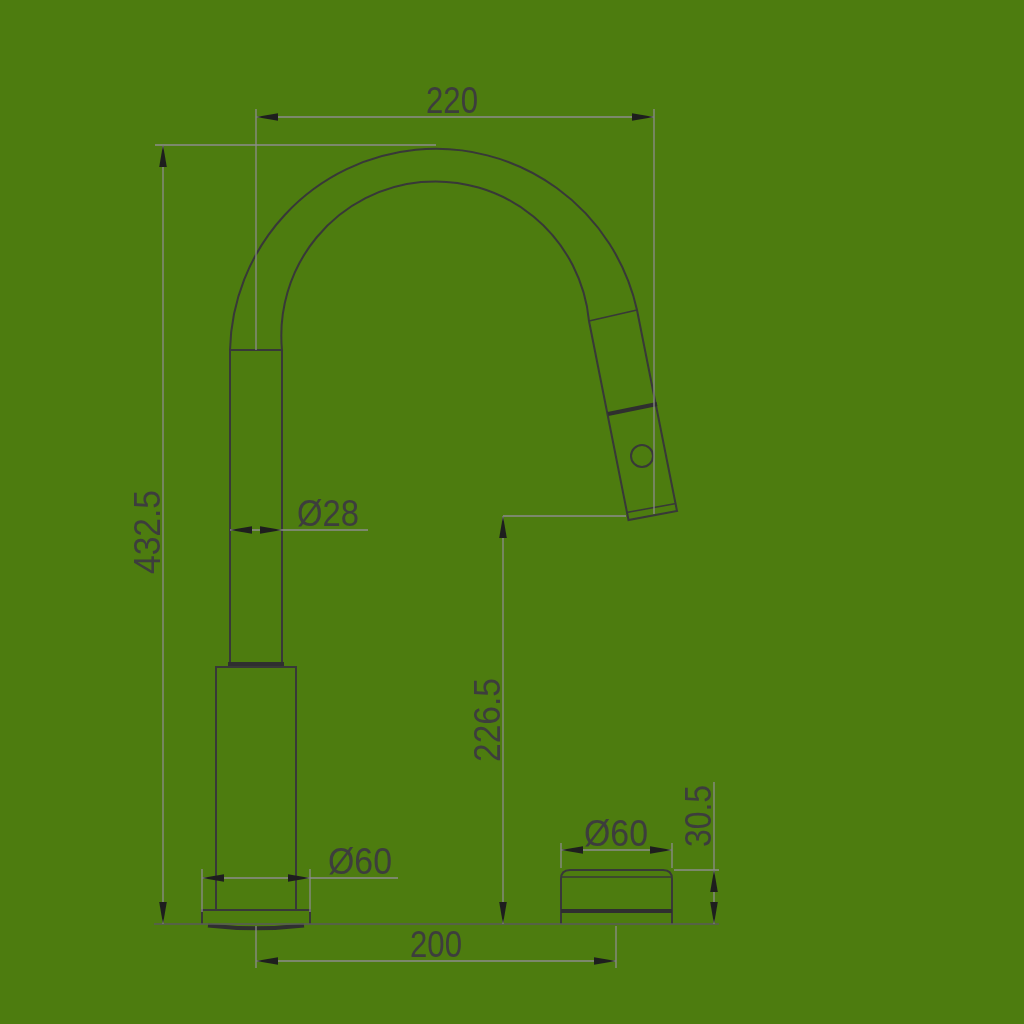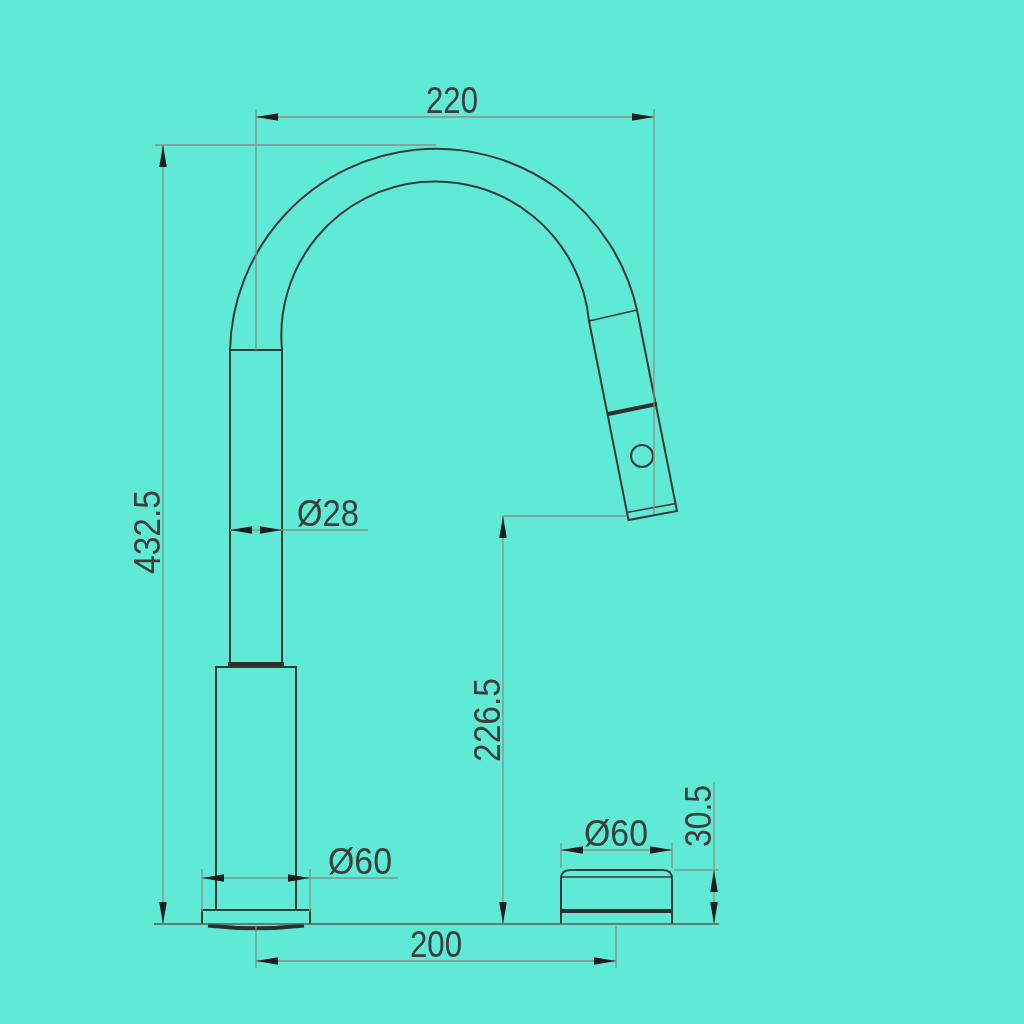--- a/index.html
+++ b/index.html
@@ -1,20 +1,20 @@
 <!DOCTYPE html>
 <html><head>
 <meta charset="utf-8">
 <style>
   html, body { margin: 0; padding: 0; background: #ffffff; }
   .canvas {
     position: relative;
     width: 1024px;
     height: 1024px;
-    background: #5eead4;
+    background: #4d7c0f;
     overflow: hidden;
   }
   svg { display: block; }
   .obj  { stroke: #383838; stroke-width: 2;   fill: none; stroke-linecap: butt; }
   .obj-thin  { stroke: #383838; stroke-width: 1.5; fill: none; }
   .obj-thick { stroke: #2f2f2f; stroke-width: 4.2; fill: none; }
   .baseline  { stroke: #5a5a5a; stroke-width: 1.6; fill: none; }
   .dim  { stroke: #8c8c8c; stroke-width: 1.3; fill: none; }
   .arrow { fill: #1e1e1e; stroke: none; }
   text.dim-label {

